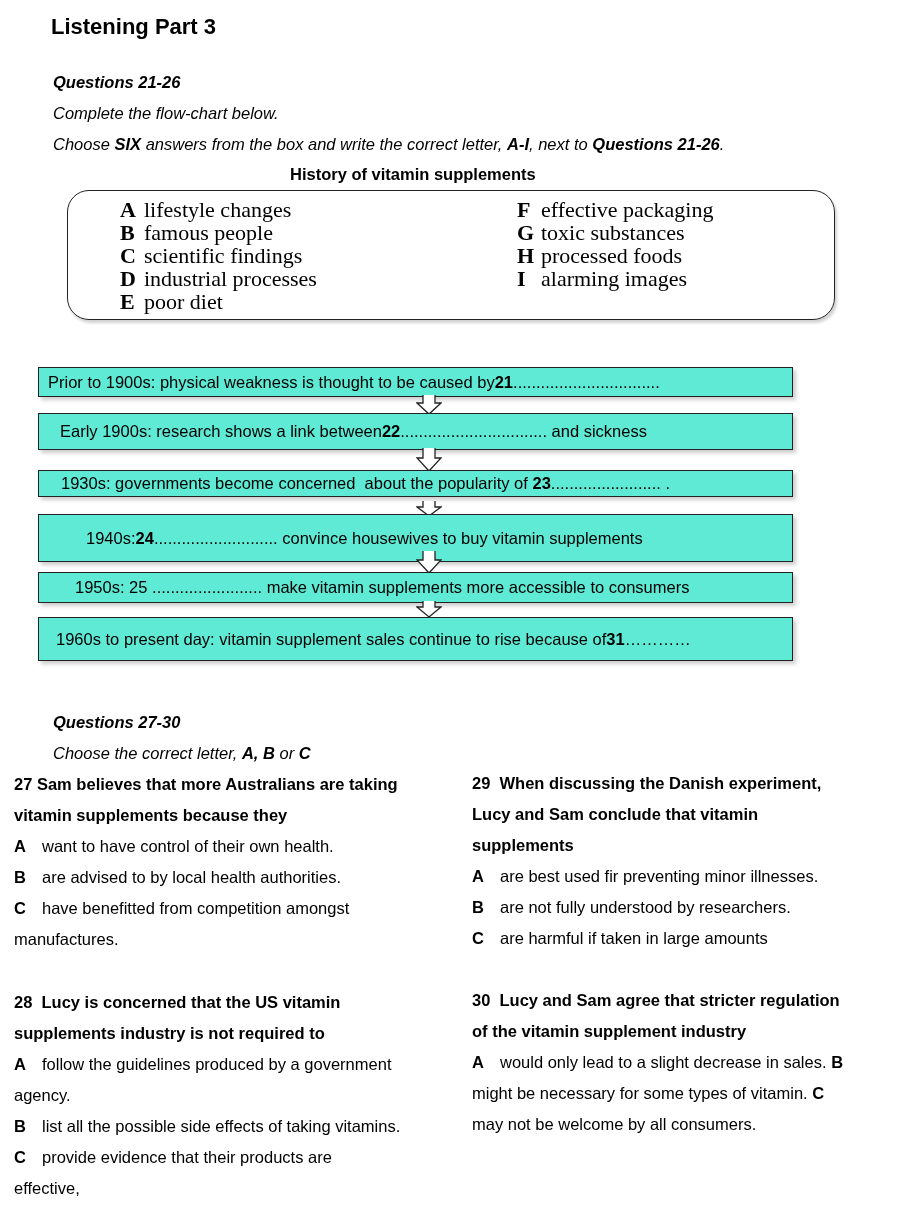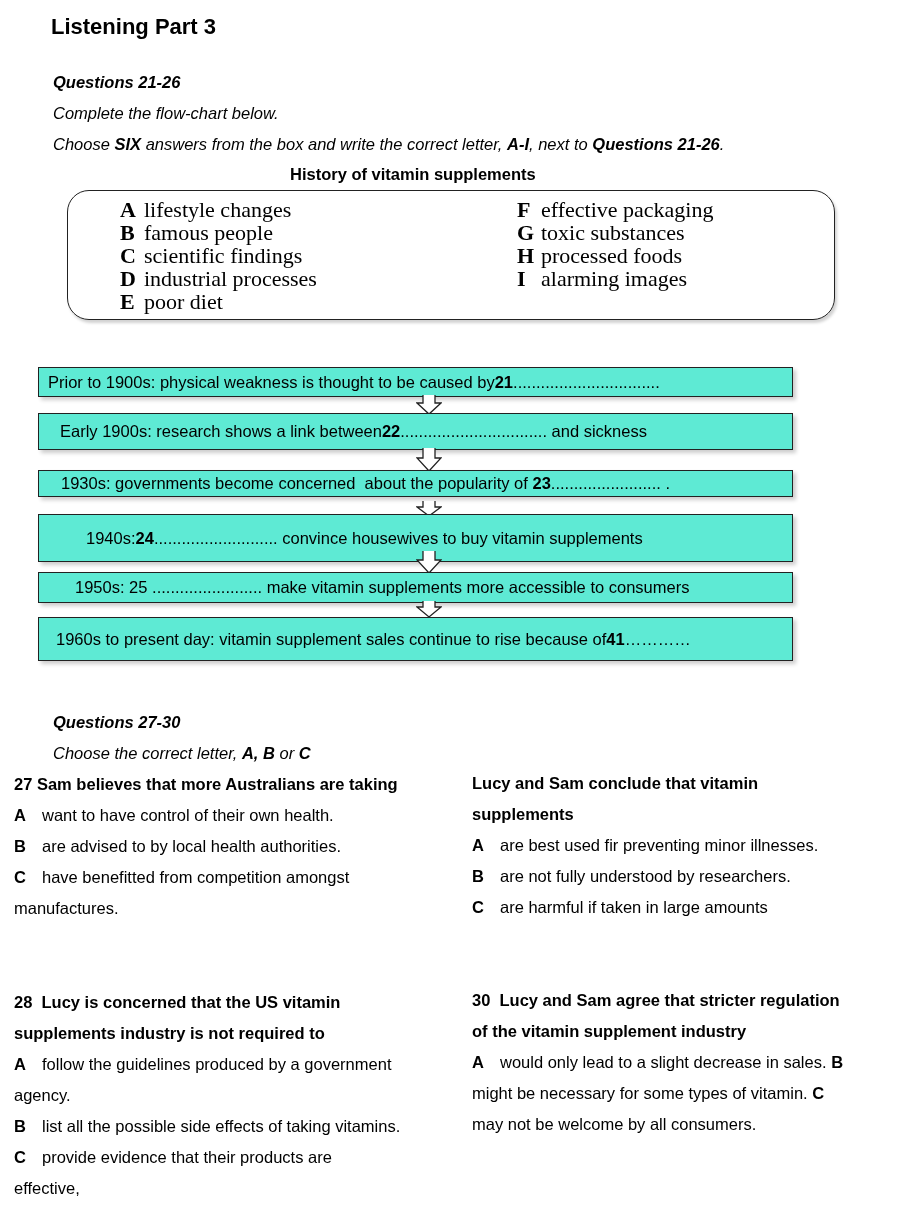--- a/index.html
+++ b/index.html
@@ -101,48 +101,50 @@
 
 <div class="flow-box" style="top:572px; height:31px; justify-content:flex-start; padding-left:36px;">
   <span>1950s: 25 ........................ make vitamin supplements more accessible to consumers</span>
 </div>
 <svg class="arrow" style="top:601px; height:17px;" viewBox="0 0 26 17">
     <path d="M7 0 V6 H1 L13 16 L25 6 H19 V0" fill="#fff" stroke="#222" stroke-width="1.3"></path>
   </svg>
 
 <div class="flow-box" style="top:617px; height:44px; justify-content:flex-start; padding-left:17px;">
   <span>1960s to present day: vitamin supplement sales continue to rise because of </span>
-    <b>41</b>
+    <b>31</b>
     <span> …………</span>
 </div>
 
 <div class="abs q-head" style="left:53px; top:713px;">Questions 27-30</div>
 <div class="abs instr" style="left:53px; top:744px;">
   <span>Choose the correct letter, </span><b>A, B</b><span> or </span><b>C</b>
 </div>
 
 <div class="mc" style="left:14px; top:769px;">
   <div class="stem">27 Sam believes that more Australians are taking</div>
+  <div class="stem">vitamin supplements because they</div>
   <div><span class="ltr">A</span><span>want to have control of their own health.</span></div>
   <div><span class="ltr">B</span><span>are advised to by local health authorities.</span></div>
   <div><span class="ltr">C</span><span>have benefitted from competition amongst</span></div>
   <div>manufactures.</div>
 </div>
 
 <div class="mc" style="left:14px; top:987px;">
   <div class="stem" style="white-space:pre;">28  Lucy is concerned that the US vitamin</div>
   <div class="stem">supplements industry is not required to</div>
   <div><span class="ltr">A</span><span>follow the guidelines produced by a government</span></div>
   <div>agency.</div>
   <div><span class="ltr">B</span><span>list all the possible side effects of taking vitamins.</span></div>
   <div><span class="ltr">C</span><span>provide evidence that their products are</span></div>
   <div>effective,</div>
 </div>
 
 <div class="mc" style="left:472px; top:768px;">
+  <div class="stem" style="white-space:pre;">29  When discussing the Danish experiment,</div>
   <div class="stem">Lucy and Sam conclude that vitamin</div>
   <div class="stem">supplements</div>
   <div><span class="ltr">A</span><span>are best used fir preventing minor illnesses.</span></div>
   <div><span class="ltr">B</span><span>are not fully understood by researchers.</span></div>
   <div><span class="ltr">C</span><span>are harmful if taken in large amounts</span></div>
 </div>
 
 <div class="mc" style="left:472px; top:985px;">
   <div class="stem" style="white-space:pre;">30  Lucy and Sam agree that stricter regulation</div>
   <div class="stem">of the vitamin supplement industry</div>

